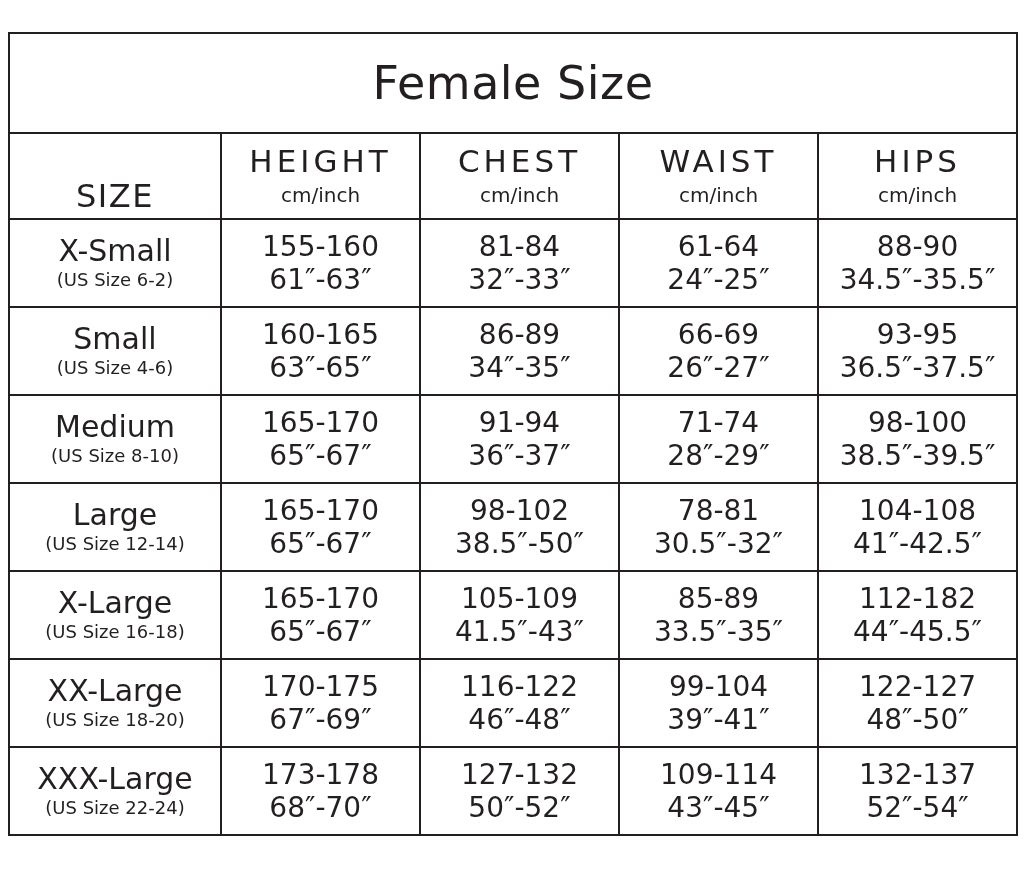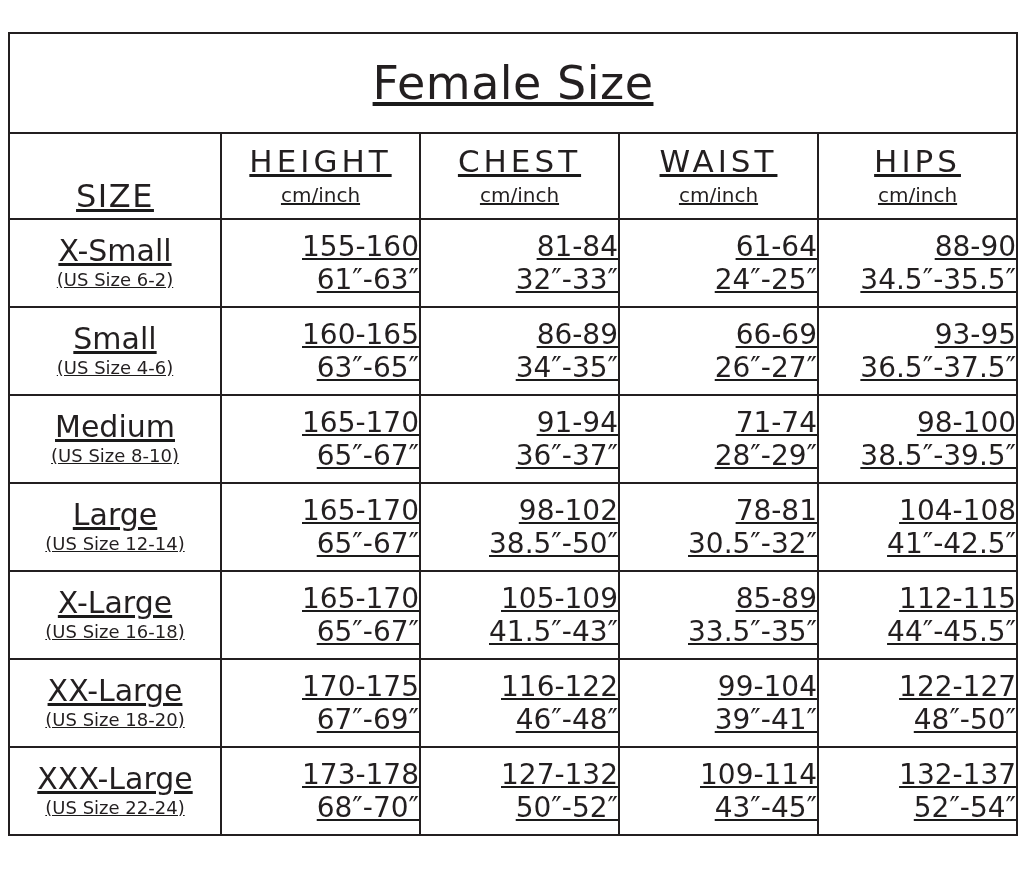--- a/index.html
+++ b/index.html
@@ -15,21 +15,20 @@
     overflow: hidden;
   }
 
   .sheet {
     box-sizing: border-box;
     width: 1024px;
     height: 886px;
     padding: 32px 8px 29px 8px;
     display: flex;
     flex-direction: column;
-    text-decoration: underline;
   }
 
   table.size-table {
     border-collapse: collapse;
     width: 1008px;
     margin: 0 auto;
     table-layout: fixed;
   }
 
   table.size-table td {
@@ -85,21 +84,20 @@
   .size-us {
     font-size: 18px;
     line-height: 1.25;
     color: #231f20;
     margin-top: 2px;
   }
   .meas {
     font-size: 28px;
     line-height: 1.18;
     color: #231f20;
-    text-align: right;
   }
   .meas .line2 {
     display: block;
   }
 
   .col-size { width: 212px; }
   .col-m { width: 199px; }
 </style>
 </head>
 <body>
@@ -224,21 +222,21 @@
         <td>
           <div class="meas"><span>165-170</span><span class="line2">65″-67″</span></div>
         </td>
         <td>
           <div class="meas"><span>105-109</span><span class="line2">41.5″-43″</span></div>
         </td>
         <td>
           <div class="meas"><span>85-89</span><span class="line2">33.5″-35″</span></div>
         </td>
         <td>
-          <div class="meas"><span>112-115</span><span class="line2">44″-45.5″</span></div>
+          <div class="meas"><span>112-182</span><span class="line2">44″-45.5″</span></div>
         </td>
       </tr>
 
       <tr class="body-row">
         <td>
           <div class="size-name">XX-Large</div>
           <div class="size-us">(US Size 18-20)</div>
         </td>
         <td>
           <div class="meas"><span>170-175</span><span class="line2">67″-69″</span></div>

